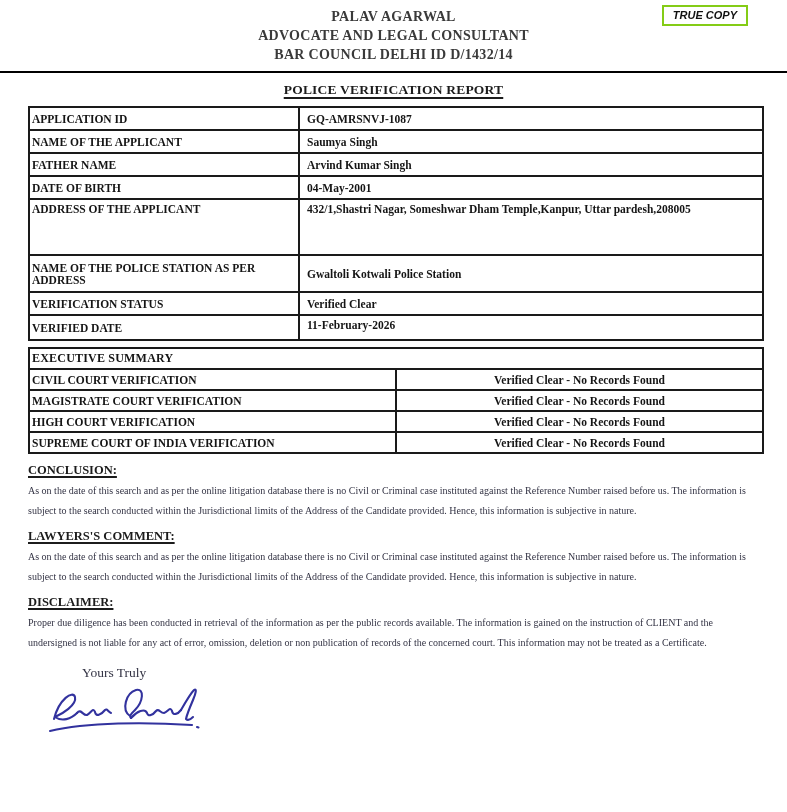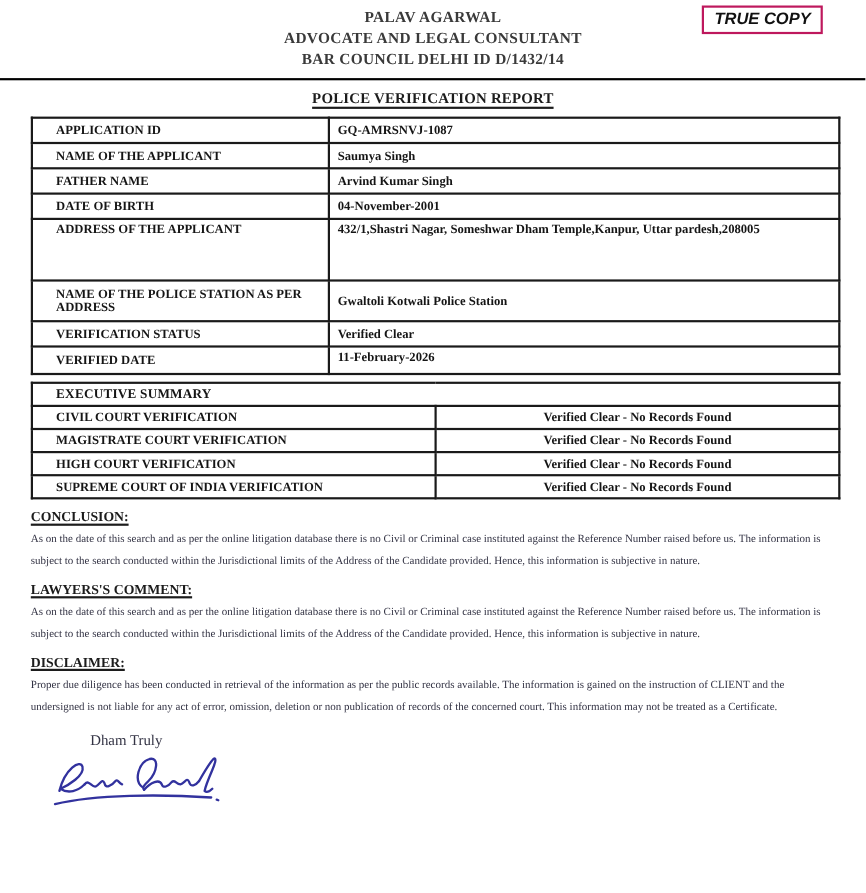--- a/index.html
+++ b/index.html
@@ -19,26 +19,26 @@
     font-weight: bold;
     font-size: 14px;
     line-height: 19px;
     color: #3a3a3a;
     letter-spacing: 0.3px;
   }
   .stamp {
     position: absolute;
     top: 5px;
     right: 39px;
-    border: 2px solid #be185d;
+    border: 2px solid #84cc16;
     padding: 2px 9px 3px 9px;
     font-family: "Liberation Sans", sans-serif;
     font-weight: bold;
     font-style: italic;
-    font-size: 15px;
+    font-size: 11px;
     color: #111;
     background: #fff;
   }
   .rule {
     margin-top: 7px;
     border: none;
     border-top: 2px solid #000;
     width: 100%;
   }
   .report-title {
@@ -60,21 +60,21 @@
     margin: 0 23px 0 28px;
     width: 736px;
     table-layout: fixed;
   }
   .details-table { margin-top: 8px; }
   td {
     border: 2px solid #1a1a1a;
     font-size: 11.5px;
     font-weight: bold;
     color: #151515;
-    padding: 2px 21px;
+    padding: 2px 2px;
     vertical-align: middle;
     overflow: hidden;
     margin-left: 41px;
   }
   td.lbl { width: 270px; }
   td.val { padding-left: 7px; }
   tr.r-std   { height: 23px; }
   tr.r-addr  { height: 56px; }
   tr.r-addr td { vertical-align: top; padding-top: 3px; }
   tr.r-station { height: 37px; }
@@ -138,21 +138,21 @@
       <tr class="r-std">
         <td class="lbl">NAME OF THE APPLICANT</td>
         <td class="val">Saumya Singh</td>
       </tr>
       <tr class="r-std">
         <td class="lbl">FATHER NAME</td>
         <td class="val">Arvind Kumar Singh</td>
       </tr>
       <tr class="r-std">
         <td class="lbl">DATE OF BIRTH</td>
-        <td class="val">04-November-2001</td>
+        <td class="val">04-May-2001</td>
       </tr>
       <tr class="r-addr">
         <td class="lbl">ADDRESS OF THE APPLICANT</td>
         <td class="val">432/1,Shastri Nagar, Someshwar Dham Temple,Kanpur, Uttar pardesh,208005</td>
       </tr>
       <tr class="r-station">
         <td class="lbl">NAME OF THE POLICE STATION AS PER ADDRESS</td>
         <td class="val">Gwaltoli Kotwali Police Station</td>
       </tr>
       <tr class="r-std">
@@ -198,21 +198,21 @@
   <div class="section">
     <div class="section-heading">LAWYERS'S COMMENT:</div>
     <div class="section-body">As on the date of this search and as per the online litigation database there is no Civil or Criminal case instituted against the Reference Number raised before us. The information is subject to the search conducted within the Jurisdictional limits of the Address of the Candidate provided. Hence, this information is subjective in nature.</div>
   </div>
 
   <div class="section">
     <div class="section-heading">DISCLAIMER:</div>
     <div class="section-body">Proper due diligence has been conducted in retrieval of the information as per the public records available. The information is gained on the instruction of CLIENT and the undersigned is not liable for any act of error, omission, deletion or non publication of records of the concerned court. This information may not be treated as a Certificate.</div>
   </div>
 
-  <div class="closing">Dham Truly</div>
+  <div class="closing">Yours Truly</div>
 
   <div class="signature-wrap">
     <svg width="185" height="58" viewBox="0 0 185 58">
       <g fill="none" stroke="#32329e" stroke-width="2.1" stroke-linecap="round" stroke-linejoin="round">
         <path d="M12 36 C17 16, 31 7, 33 14 C35 22, 20 31, 13 34 C20 39, 29 36, 35 30"></path>
         <path d="M35 30 C39 25, 41 33, 45 32 C49 30, 51 24, 53 29 C54 34, 59 32, 63 27 C65 25, 66 29, 69 30"></path>
         <path d="M88 33 C79 27, 84 10, 94 7 C103 5, 101 19, 93 27 C89 31, 87 33, 89 35"></path>
         <path d="M89 35 C95 28, 103 25, 105 30 C106 34, 111 32, 114 28 C117 25, 118 30, 122 30 C126 29, 128 23, 130 28 C131 33, 136 31, 139 27"></path>
         <path d="M139 27 C143 20, 149 10, 152 7 C155 5, 154 10, 151 17 C148 24, 145 31, 144 36 C146 38, 149 36, 151 34"></path>
         <path d="M8 48 C45 39, 105 39, 150 42"></path>

